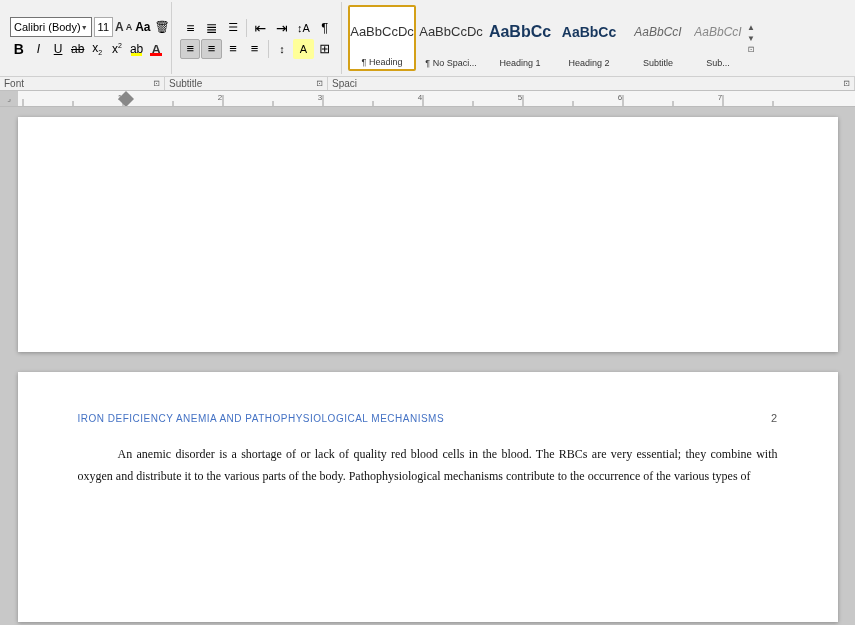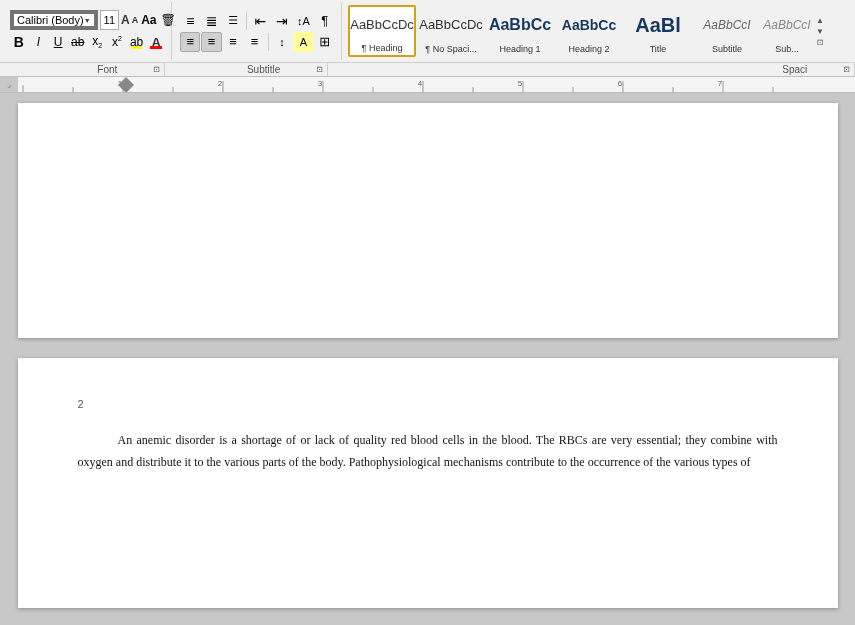--- a/index.html
+++ b/index.html
@@ -37,21 +37,21 @@
 
     
     .font-group .ribbon-group-content {
       flex-wrap: wrap;
       max-width: 155px;
     }
 
     .font-name-box {
       width: 90px;
       height: 20px;
-      border: 4px solid #737373;
+      border: 1px solid #737373;
       background: white;
       font-size: 11px;
       padding: 0 3px;
       display: flex;
       align-items: center;
       justify-content: center;
     }
 
     .font-size-box {
       width: 32px;
@@ -92,21 +92,21 @@
       flex: 1;
       padding: 4px 2px;
     }
 
     .style-item {
       display: flex;
       flex-direction: column;
       align-items: center;
       justify-content: center;
       width: 68px;
-      height: 52px;
+      height: 66px;
       border: 1px solid transparent;
       border-radius: 2px;
       cursor: pointer;
       padding: 2px;
       font-size: 9px;
       text-align: center;
     }
     .style-item.active { background: #fff; border: 2px solid #d4a017; }
 
     .style-preview {
@@ -132,21 +132,21 @@
     }
 
     .section-label {
       font-size: 10px;
       color: #555;
       text-align: center;
       padding: 1px 4px;
       border-right: 1px solid #d0d0d0;
       display: flex;
       align-items: center;
-      justify-content: flex-end;
+      justify-content: space-between;
       gap: 32px;
     }
 
     .section-label .arrow {
       font-size: 8px;
       margin-left: 4px;
     }
 
     
     .ruler {
@@ -378,24 +378,20 @@
         <div class="style-item">
           <div class="style-preview" style="font-size:16px;color:#17375e;font-weight:bold;">AaBbCc</div>
           <div class="style-label">Heading 1</div>
         </div>
 
         <div class="style-item">
           <div class="style-preview" style="font-size:14px;color:#17375e;font-weight:bold;">AaBbCc</div>
           <div class="style-label">Heading 2</div>
         </div>
 
-        <div class="style-item">
-          <div class="style-preview" style="font-size:20px;color:#17375e;font-weight:bold;">AaBl</div>
-          <div class="style-label">Title</div>
-        </div>
 
         <div class="style-item">
           <div class="style-preview" style="font-size:12px;color:#666;font-style:italic;">AaBbCcI</div>
           <div class="style-label">Subtitle</div>
         </div>
 
         <div class="style-item" style="width:50px;overflow:hidden;">
           <div class="style-preview" style="font-size:12px;color:#888;font-style:italic;">AaBbCcI</div>
           <div class="style-label">Sub...</div>
         </div>
@@ -469,20 +465,21 @@
 </div>
 
 <div class="document-area">
 
   <div class="page page-1">
     
   </div>
 
   <div class="page page-2">
     <div class="page-header">
+      <span style="color:#4472c4;font-size:10px;letter-spacing:0.5px;font-family:Arial,sans-serif;">IRON DEFICIENCY ANEMIA AND PATHOPHYSIOLOGICAL MECHANISMS</span>
       <span style="color:#555;font-size:11px;">2</span>
     </div>
 
 
     <div class="page-body">
       <p>An anemic disorder is a shortage of or lack of quality red blood cells in the blood. The RBCs are very essential; they combine with oxygen and distribute it to the various parts of the body. Pathophysiological mechanisms contribute to the occurrence of the various types of</p>
     </div>
   </div>
 </div>
 

